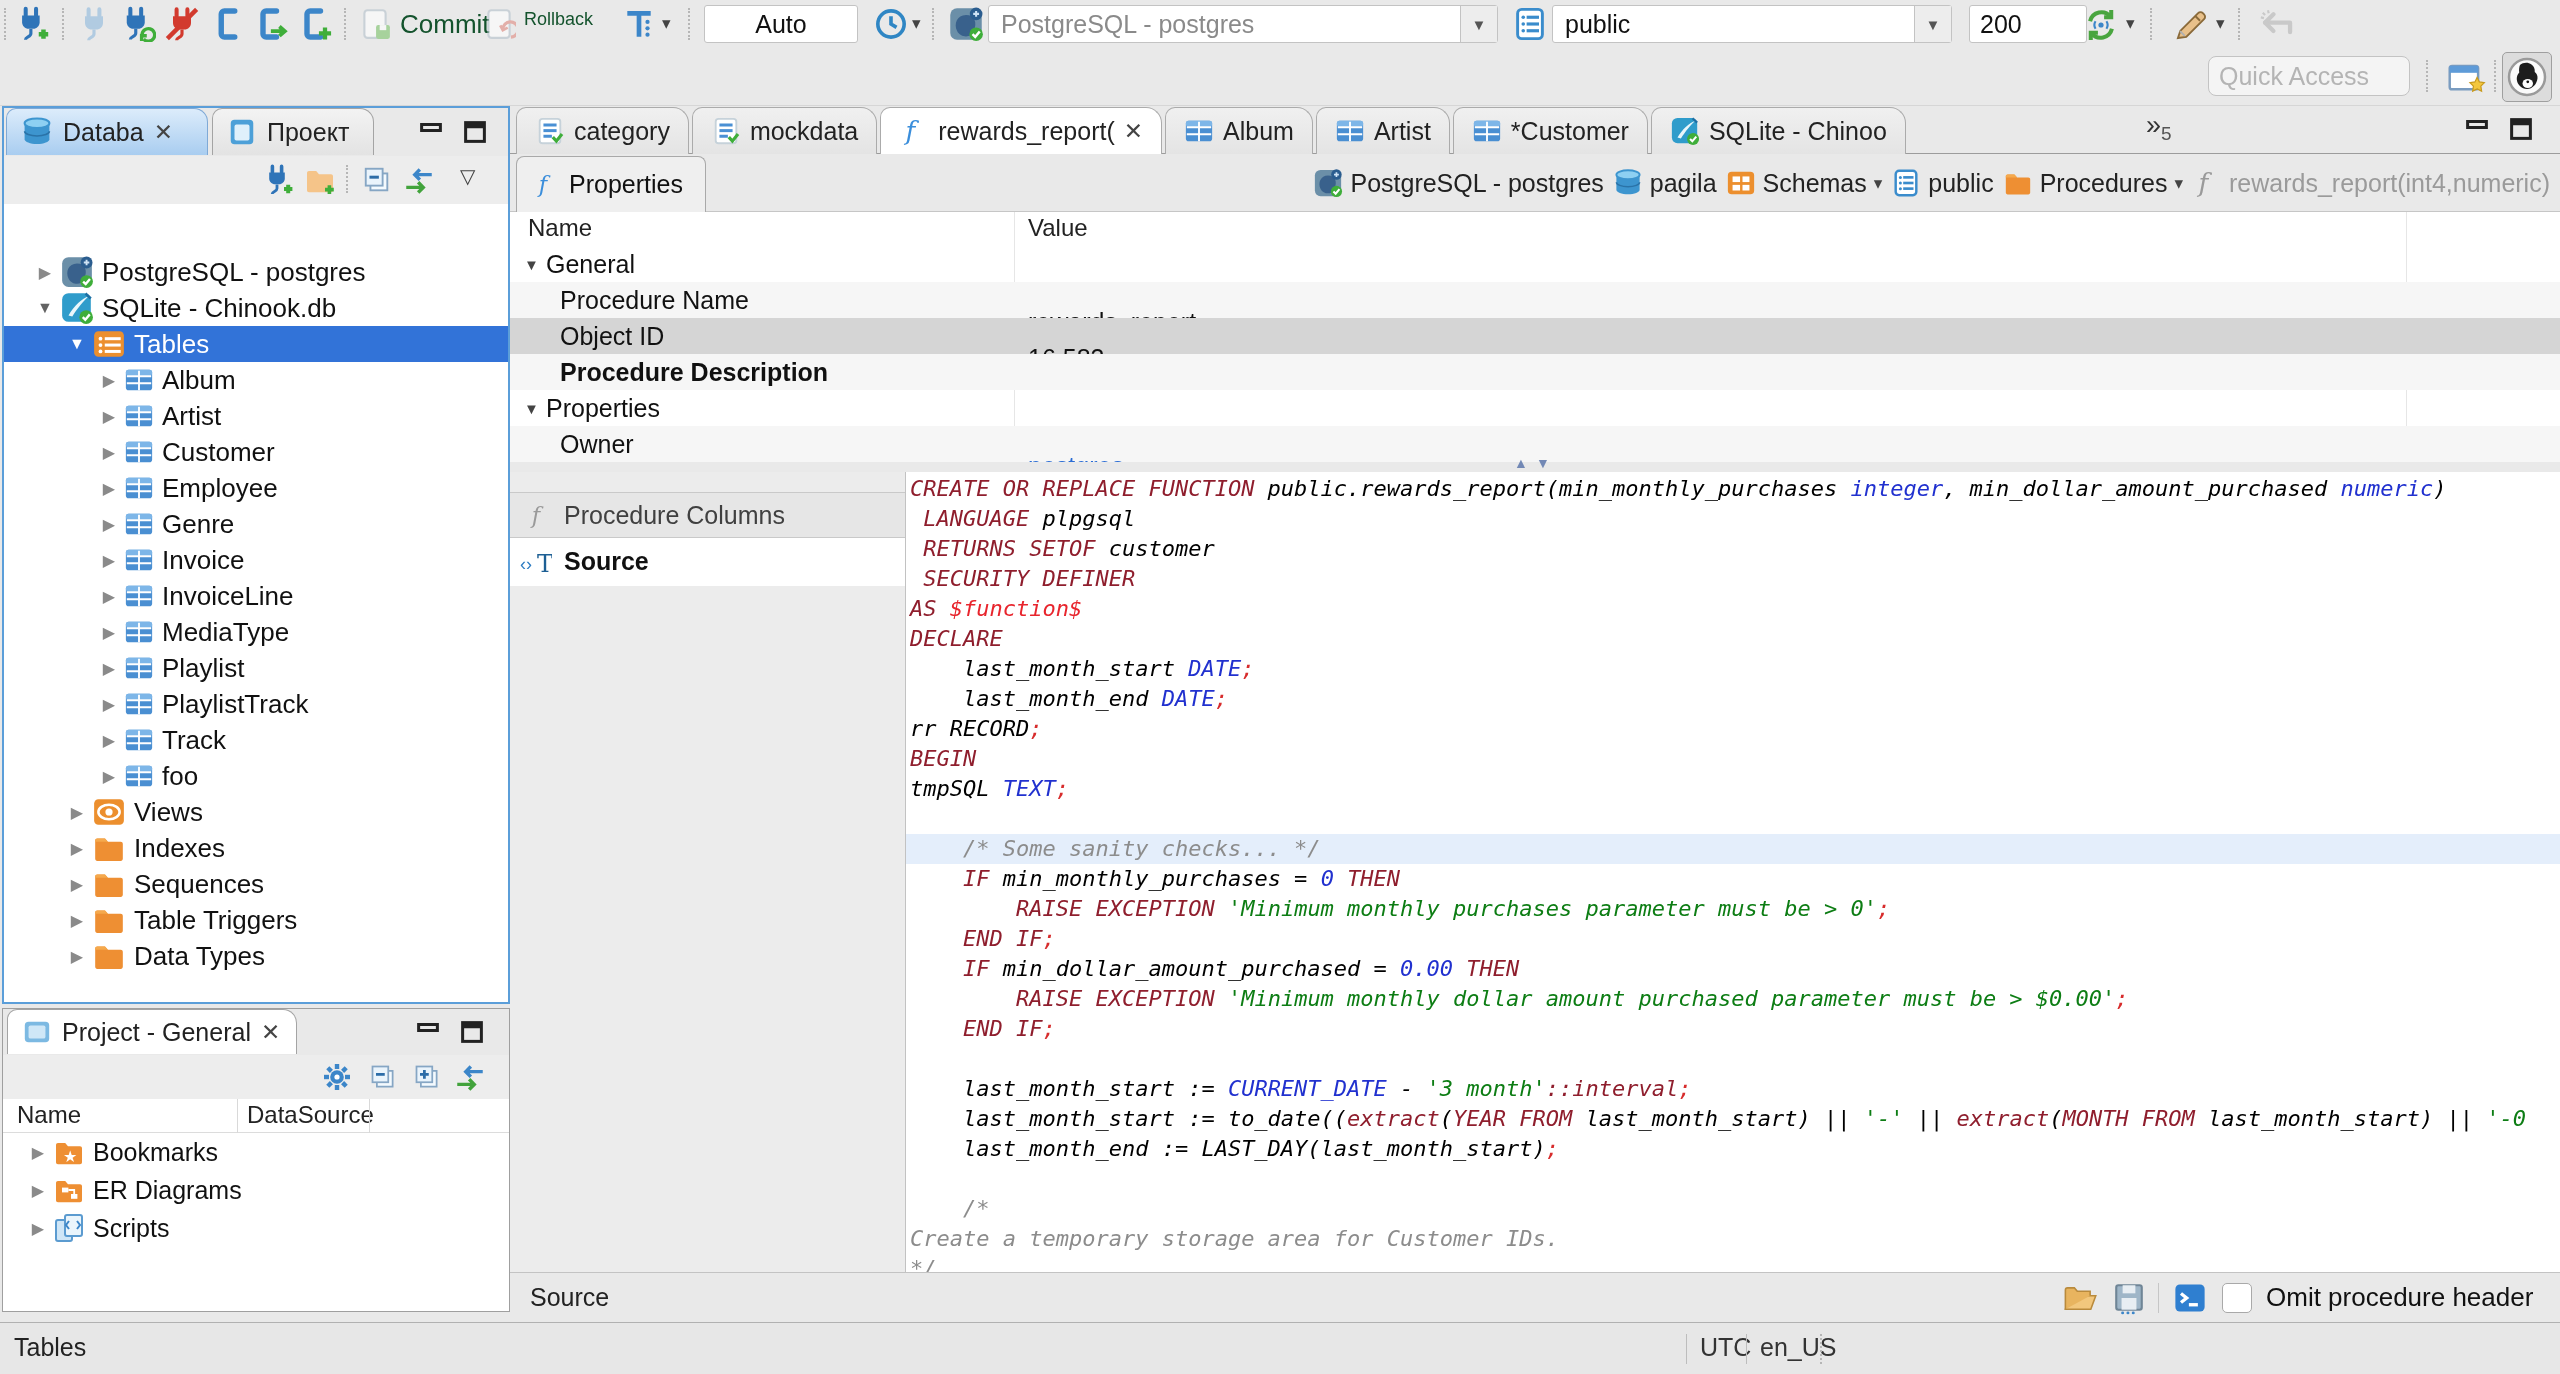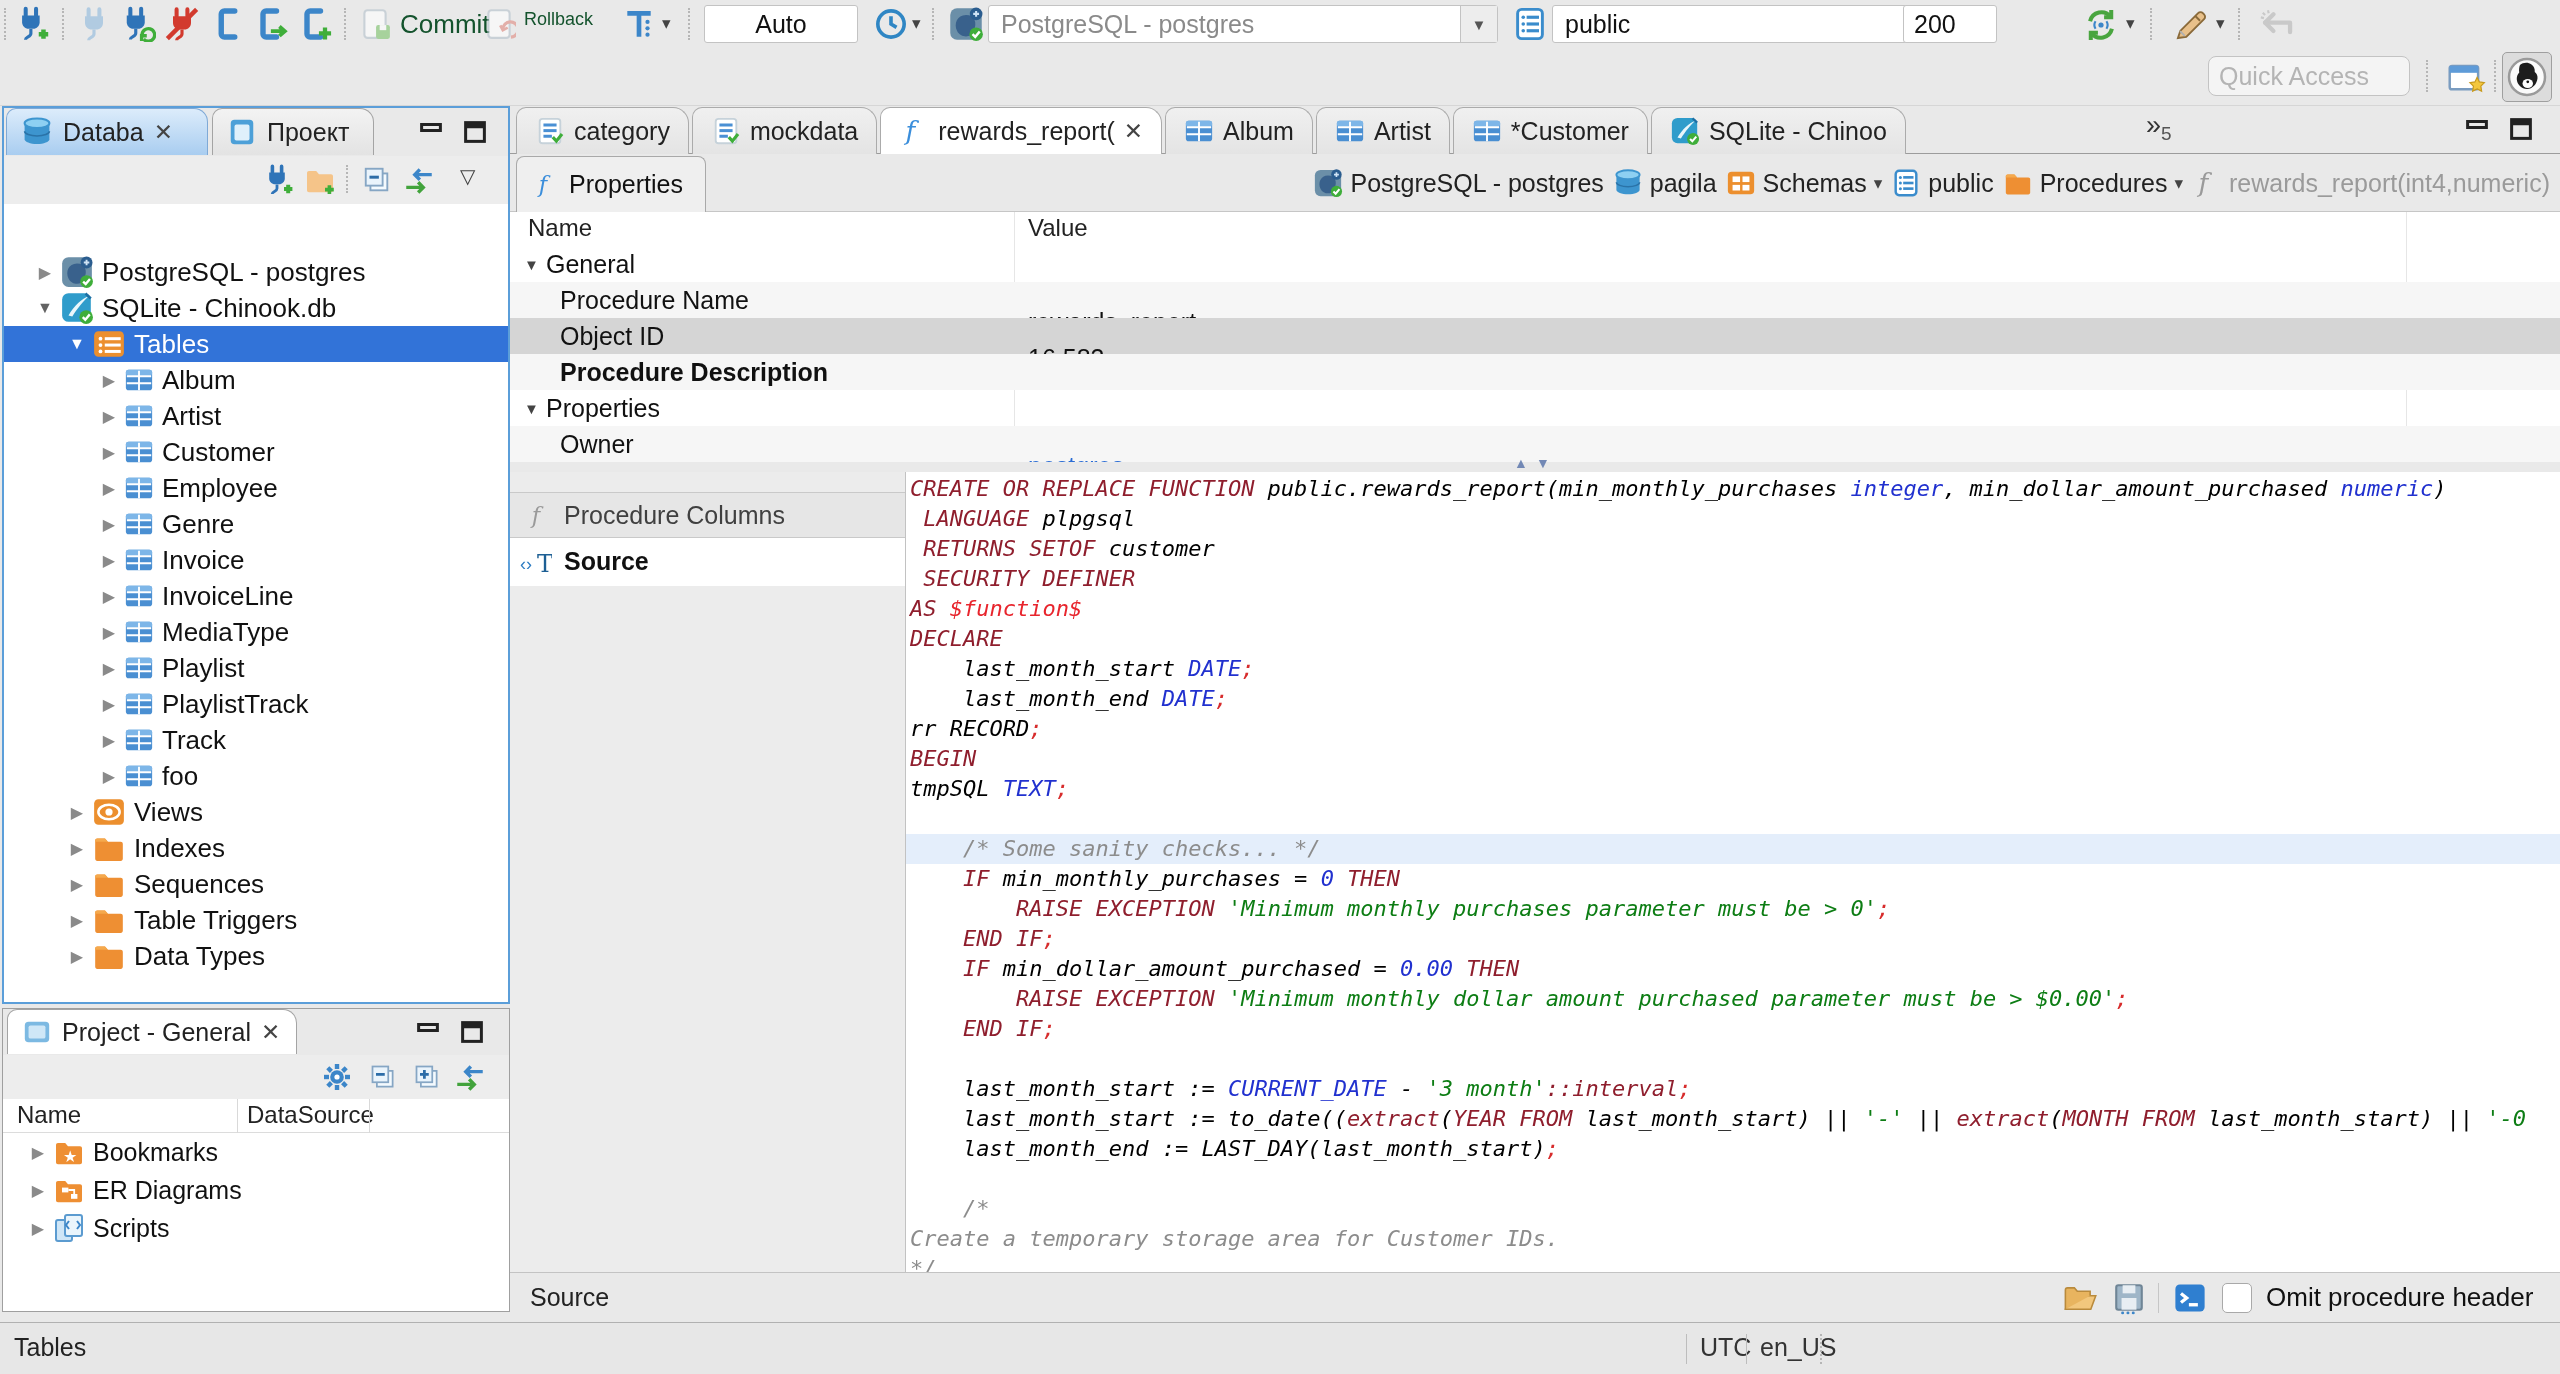--- a/index.html
+++ b/index.html
@@ -170,21 +170,21 @@
           <circle cx="5" cy="8" r=".8" fill="#3a8ccc"></circle>
           <rect x="6.5" y="7.3" width="5.5" height="1.4" fill="#3a8ccc"></rect>
           <circle cx="5" cy="11" r=".8" fill="#3a8ccc"></circle>
           <rect x="6.5" y="10.3" width="5.5" height="1.4" fill="#3a8ccc"></rect>
         </svg>
       </span>
     <div class="combo" style="left:1552px;top:5px;width:400px;height:38px;">
         <span class="ctext" style="color:#111;">public</span>
         <span class="abtn">▼</span>
       </div>
-    <input class="tfield" style="left: 1903px; top: 5px; width: 94px; height: 38px;" value="200">
+    <input class="tfield" style="left: 1969px; top: 5px; width: 118px; height: 38px;" value="200">
     <span class="icon abs" style="left:2082px;top:6px;width:38px;height:38px;">
         <svg viewBox="0 0 16 16">
           <path d="M3.4 6.4A4.9 4.9 0 0 1 12 4.5" stroke="#49a53f" stroke-width="1.7" fill="none"></path>
           <path d="M12.3 1.7v3h-3" stroke="#49a53f" stroke-width="1.7" fill="none"></path>
           <path d="M12.6 9.6A4.9 4.9 0 0 1 4 11.5" stroke="#49a53f" stroke-width="1.7" fill="none"></path>
           <path d="M3.7 14.3v-3h3" stroke="#49a53f" stroke-width="1.7" fill="none"></path>
           <circle cx="8" cy="8" r="1.1" fill="#3c86c9"></circle>
           <path d="M5.7 9.6a3 3 0 0 1 0-3.2M10.3 6.4a3 3 0 0 1 0 3.2" stroke="#3c86c9" stroke-width="0.9" fill="none"></path>
         </svg>
       </span>

